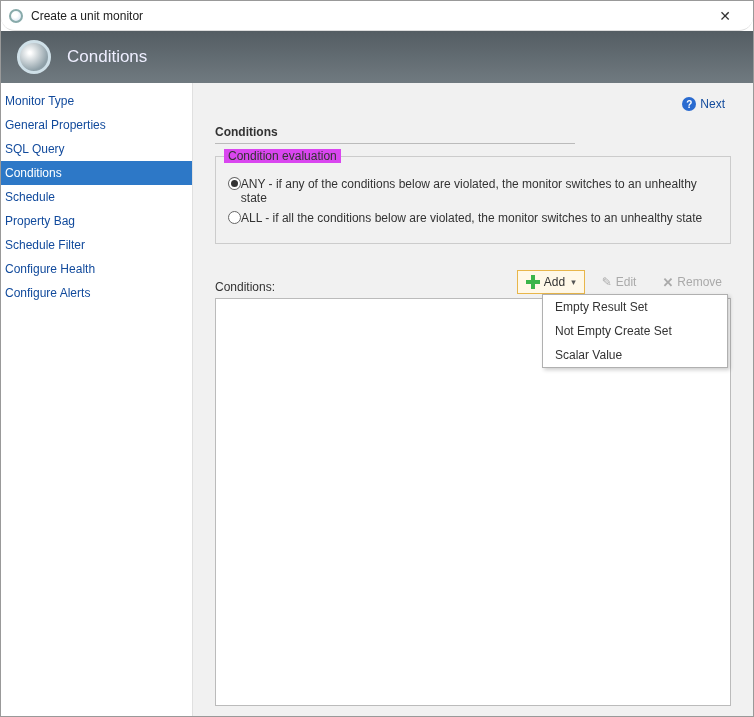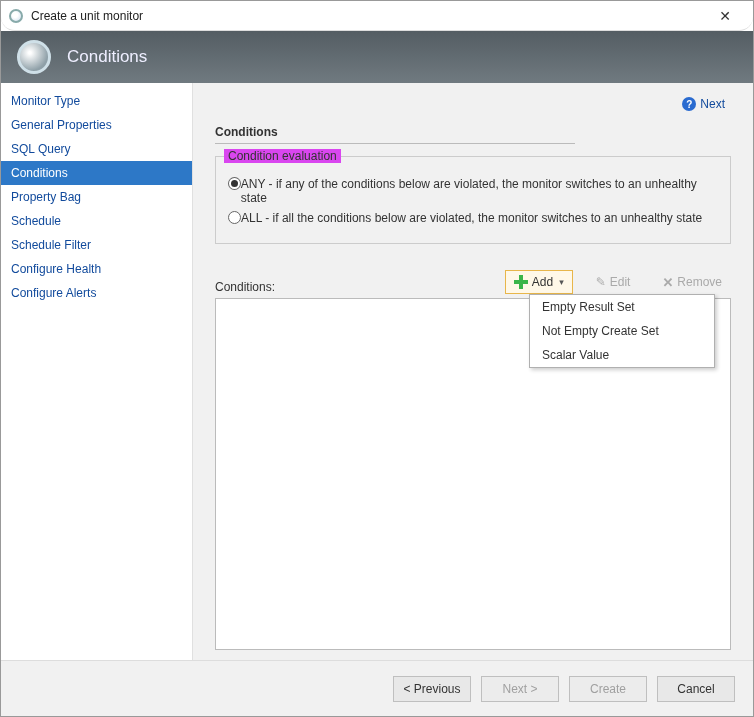--- a/index.html
+++ b/index.html
@@ -57,21 +57,21 @@
       display: flex;
       min-height: 0;
     }
     .sidebar {
       width: 192px;
       background: #fff;
       border-right: 1px solid #e0e0e0;
       padding-top: 6px;
     }
     .sidebar-item {
-      padding: 5px 10px;
+      padding: 5px 4px;
       color: #114a9c;
       cursor: pointer;
     }
     .sidebar-item.selected {
       background: #2d78c7;
       color: #fff;
     }
     .main {
       flex: 1;
       background: #f1f1f1;
@@ -116,21 +116,21 @@
     }
     .fieldset-body { margin-top: -10px; }
     .radio-row { display: flex; align-items: flex-start; margin: 6px 0; cursor: default; }
     .radio {
       width: 13px; height: 13px; border: 1px solid #666; border-radius: 50%;
       display: inline-flex; align-items: center; justify-content: center; background: #fff;
     }
     .radio.checked::after { content: ""; width: 7px; height: 7px; background: #333; border-radius: 50%; }
     .toolbar-row { display: flex; align-items: flex-end; margin-top: 26px; position: relative; }
     .toolbar-label { flex: 0 0 auto; }
-    .toolbar-buttons { margin-left: auto; display: flex; gap: 14px; }
+    .toolbar-buttons { margin-left: auto; display: flex; gap: 8px; }
     .tbtn {
       height: 24px;
       display: flex; align-items: center; gap: 4px;
       padding: 0 8px;
       border: 1px solid transparent;
       color: #333;
       cursor: pointer;
       user-select: none;
     }
     .tbtn.add { border: 1px solid #e8b64a; background: #fff8e8; }
@@ -142,21 +142,21 @@
       content: ""; position: absolute; background: #3bb54a;
     }
     .plus-icon::before { left: 5px; top: 0; width: 4px; height: 14px; }
     .plus-icon::after  { top: 5px; left: 0; height: 4px; width: 14px; }
     .caret { font-size: 9px; color: #555; margin-left: 2px; }
     .pencil-icon { font-size: 12px; color: #aaa; }
     .x-icon { font-size: 13px; color: #aaa; font-weight: bold; }
     .dropdown {
       position: absolute;
       top: 24px;
-      right: 16px;
+      right: 3px;
       background: #fff;
       border: 1px solid #b0b0b0;
       box-shadow: 2px 2px 4px rgba(0,0,0,0.2);
       min-width: 186px;
       z-index: 5;
     }
     .dropdown-item { padding: 5px 12px; cursor: pointer; }
     .listbox {
       flex: 1;
       background: #fff;
@@ -196,22 +196,22 @@
     <span class="banner-title">Conditions</span>
   </div>
 
   <div class="body">
 
     <div class="sidebar">
       <div class="sidebar-item">Monitor Type</div>
       <div class="sidebar-item">General Properties</div>
       <div class="sidebar-item">SQL Query</div>
       <div class="sidebar-item selected">Conditions</div>
+      <div class="sidebar-item">Schedule</div>
       <div class="sidebar-item">Property Bag</div>
-      <div class="sidebar-item">Schedule</div>
       <div class="sidebar-item">Schedule Filter</div>
       <div class="sidebar-item">Configure Health</div>
       <div class="sidebar-item">Configure Alerts</div>
     </div>
 
     <div class="main">
       <div class="help-link">
         <span class="help-icon">?</span>
         <span>Next</span>
       </div>
@@ -254,20 +254,14 @@
             <div class="dropdown-item">Not Empty Create Set</div>
             <div class="dropdown-item">Scalar Value</div>
           </div>
         </div>
       </div>
 
       <div class="listbox"></div>
     </div>
   </div>
 
-  <div class="footer">
-    <div class="btn">&lt; Previous</div>
-    <div class="btn disabled">Next &gt;</div>
-    <div class="btn disabled">Create</div>
-    <div class="btn">Cancel</div>
-  </div>
 
 </div>
 
 </body></html>

